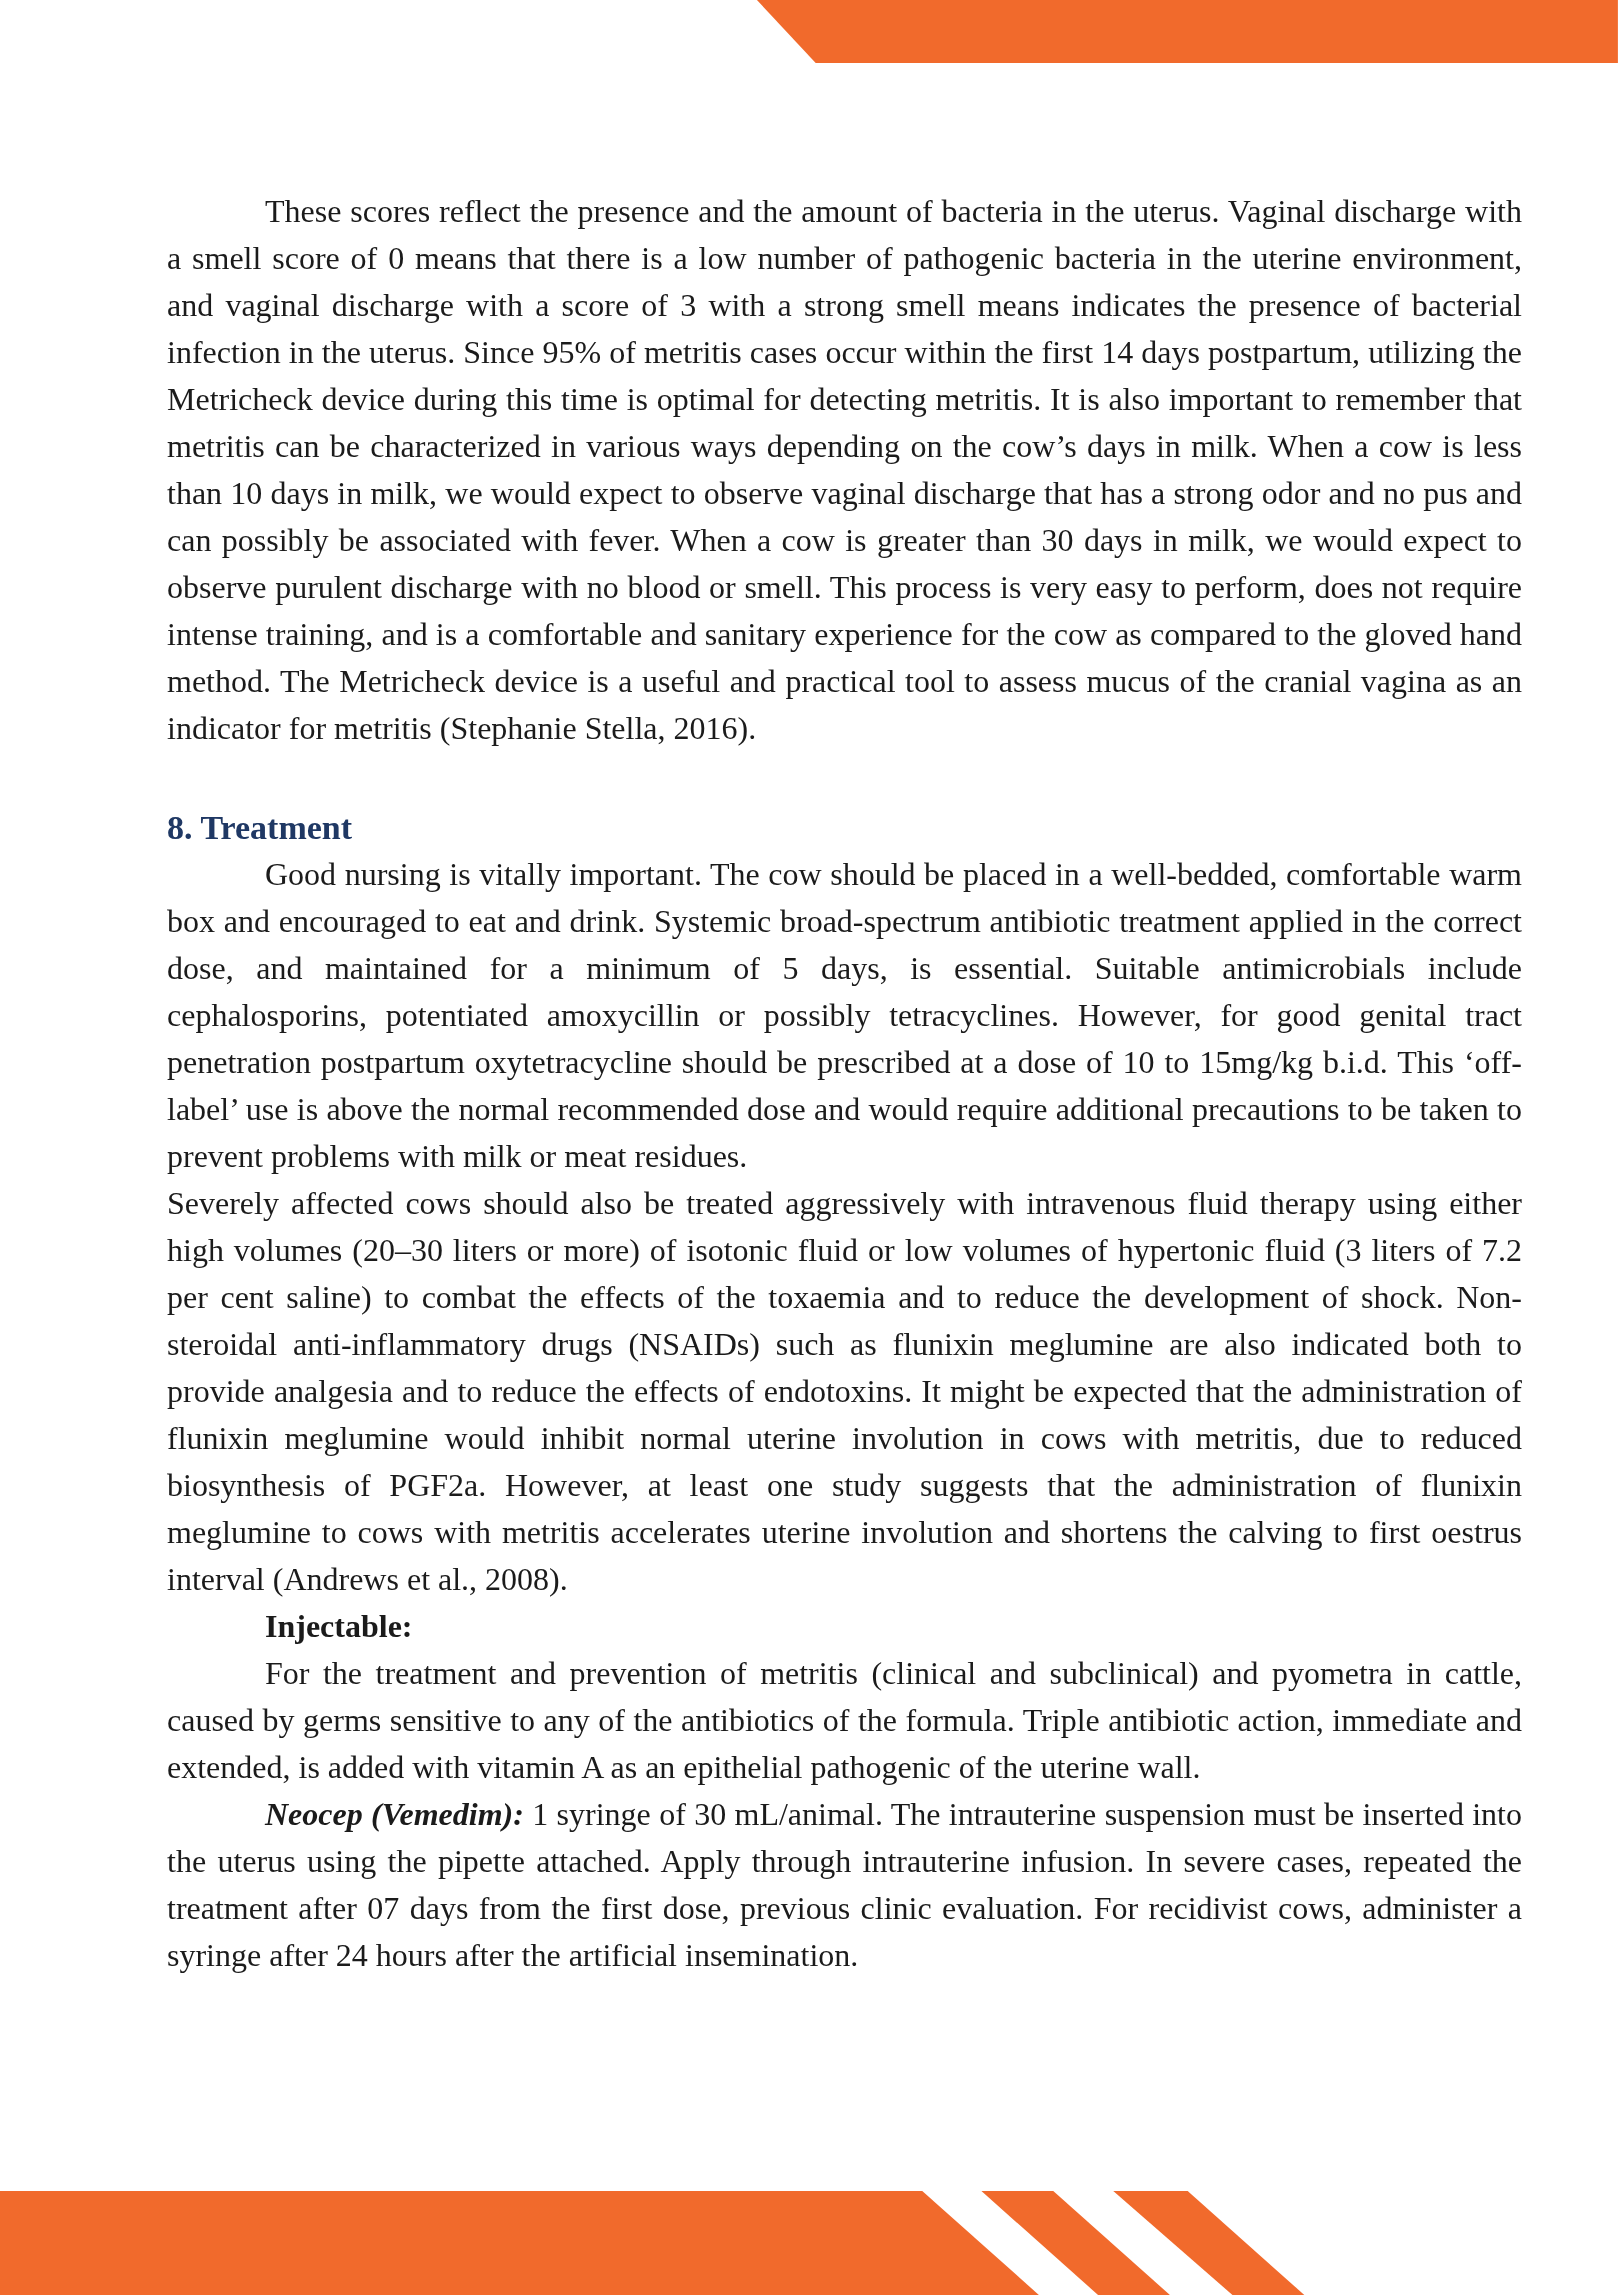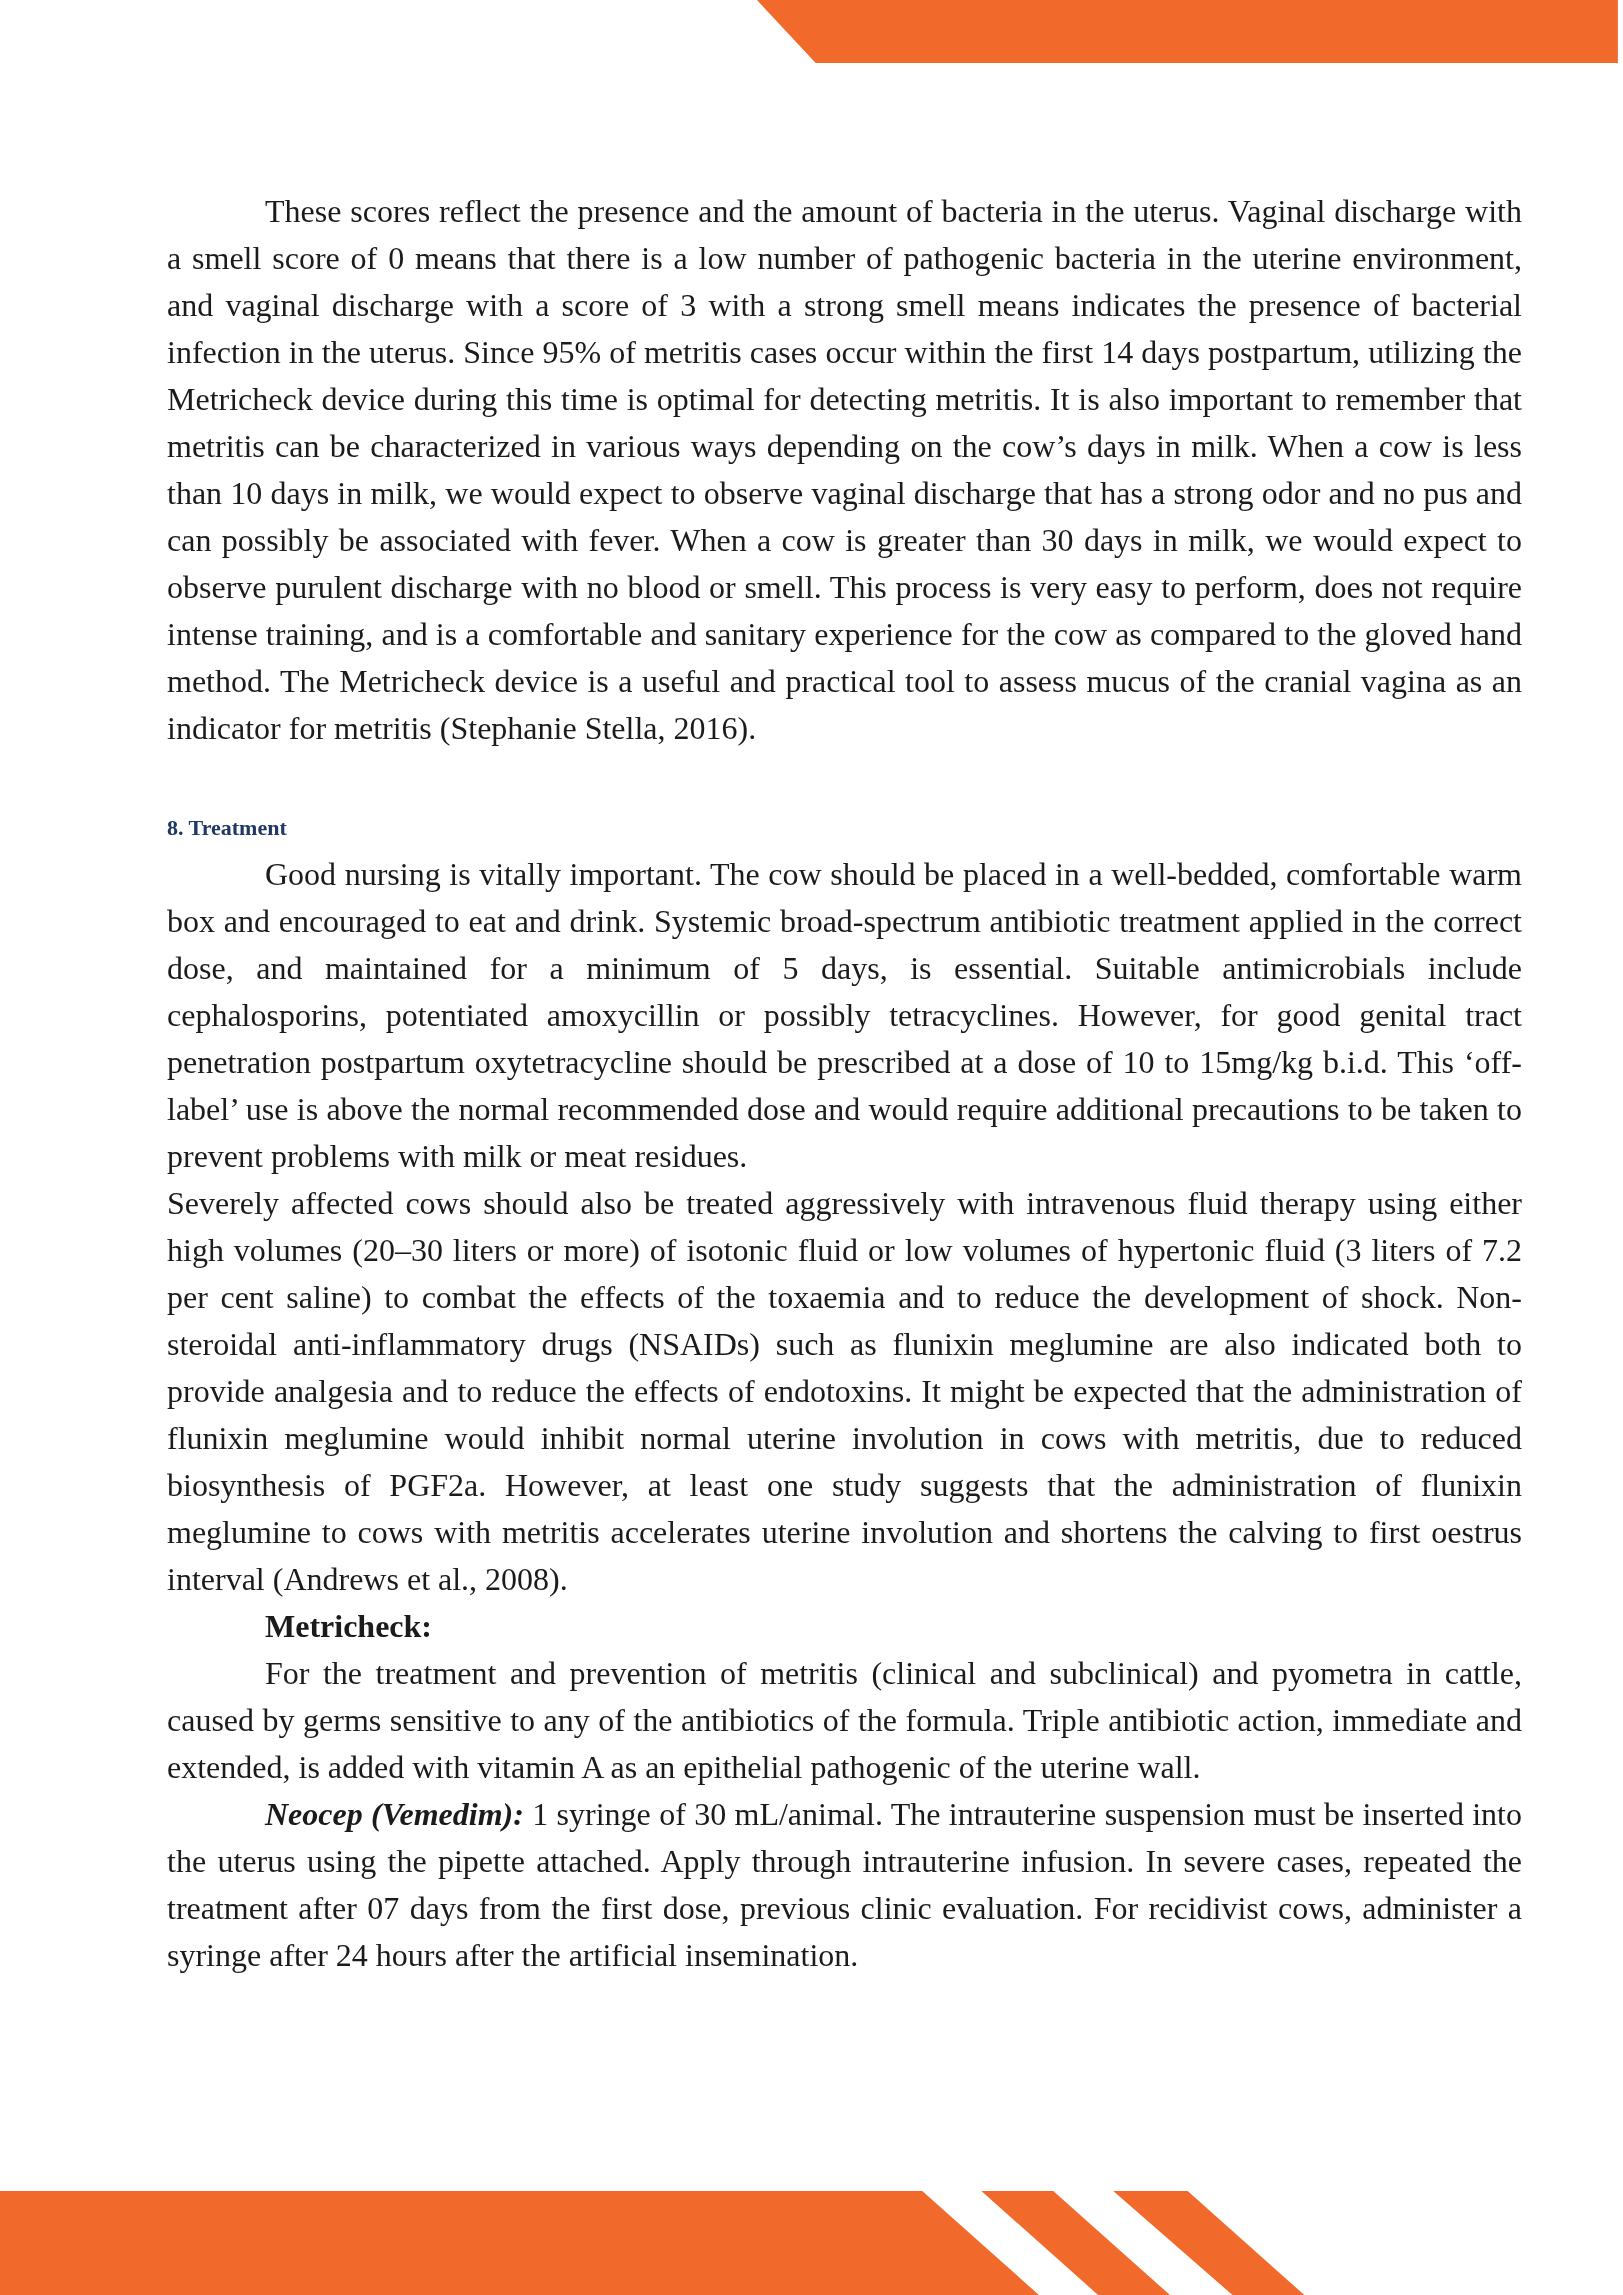--- a/index.html
+++ b/index.html
@@ -37,21 +37,21 @@
   .content p {
     margin: 0;
     padding: 0;
   }
   .indent { text-indent: 98px; }
   .bold { font-weight: bold; }
   .bold-italic { font-weight: bold; font-style: italic; }
   .section-heading {
     margin: 52px 0 0 0;
     padding: 0;
-    font-size: 22px;
+    font-size: 34px;
     font-weight: bold;
     line-height: 47px;
     color: var(--heading-navy, #1F3864);
     text-align: left;
   }
 </style>
 </head>
 <body>
 
 <div class="page">
@@ -62,21 +62,21 @@
 
   <main class="content">
     <p class="indent">These scores reflect the presence and the amount of bacteria in the uterus. Vaginal discharge with a smell score of 0 means that there is a low number of pathogenic bacteria in the uterine environment, and vaginal discharge with a score of 3 with a strong smell means indicates the presence of bacterial infection in the uterus. Since 95% of metritis cases occur within the first 14 days postpartum, utilizing the Metricheck device during this time is optimal for detecting metritis. It is also important to remember that metritis can be characterized in various ways depending on the cow’s days in milk. When a cow is less than 10 days in milk, we would expect to observe vaginal discharge that has a strong odor and no pus and can possibly be associated with fever. When a cow is greater than 30 days in milk, we would expect to observe purulent discharge with no blood or smell. This process is very easy to perform, does not require intense training, and is a comfortable and sanitary experience for the cow as compared to the gloved hand method. The Metricheck device is a useful and practical tool to assess mucus of the cranial vagina as an indicator for metritis (Stephanie Stella, 2016).</p>
 
     <h2 class="section-heading">8. Treatment</h2>
 
     <p class="indent">Good nursing is vitally important. The cow should be placed in a well-bedded, comfortable warm box and encouraged to eat and drink. Systemic broad-spectrum antibiotic treatment applied in the correct dose, and maintained for a minimum of 5 days, is essential. Suitable antimicrobials include cephalosporins, potentiated amoxycillin or possibly tetracyclines. However, for good genital tract penetration postpartum oxytetracycline should be prescribed at a dose of 10 to 15mg/kg b.i.d. This ‘off-label’ use is above the normal recommended dose and would require additional precautions to be taken to prevent problems with milk or meat residues.</p>
 
     <p>Severely affected cows should also be treated aggressively with intravenous fluid therapy using either high volumes (20–30 liters or more) of isotonic fluid or low volumes of hypertonic fluid (3 liters of 7.2 per cent saline) to combat the effects of the toxaemia and to reduce the development of shock. Non-steroidal anti-inflammatory drugs (NSAIDs) such as flunixin meglumine are also indicated both to provide analgesia and to reduce the effects of endotoxins. It might be expected that the administration of flunixin meglumine would inhibit normal uterine involution in cows with metritis, due to reduced biosynthesis of PGF2a. However, at least one study suggests that the administration of flunixin meglumine to cows with metritis accelerates uterine involution and shortens the calving to first oestrus interval (Andrews et al., 2008).</p>
 
-    <p class="indent bold">Metricheck:</p>
+    <p class="indent bold">Injectable:</p>
 
     <p class="indent">For the treatment and prevention of metritis (clinical and subclinical) and pyometra in cattle, caused by germs sensitive to any of the antibiotics of the formula. Triple antibiotic action, immediate and extended, is added with vitamin A as an epithelial pathogenic of the uterine wall.</p>
 
 
     <p class="indent"><span class="bold-italic">Neocep (Vemedim):</span><span> 1 syringe of 30 mL/animal. The intrauterine suspension must be inserted into the uterus using the pipette attached. Apply through intrauterine infusion. In severe cases, repeated the treatment after 07 days from the first dose, previous clinic evaluation. For recidivist cows, administer a syringe after 24 hours after the artificial insemination.</span></p>
   </main>
 
   <svg class="decor decor-bottom" width="1623" height="104" viewBox="0 0 1920 123" aria-hidden="true">
     <polygon class="accent-fill" points="0,0 1091,0 1229,123 0,123"></polygon>
     <polygon class="accent-fill" points="1161,0 1246,0 1384,123 1299,123"></polygon>

